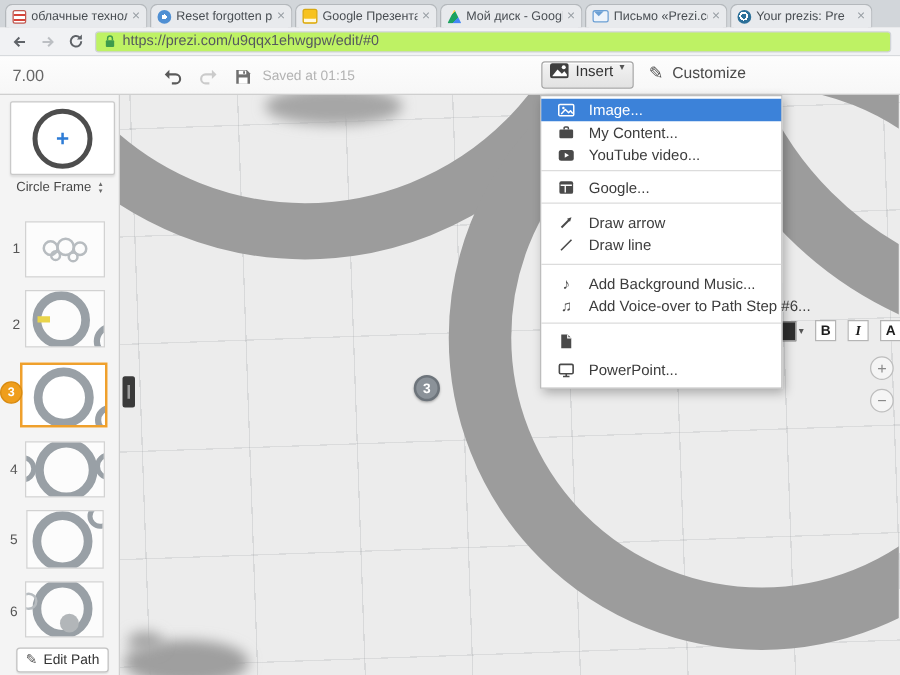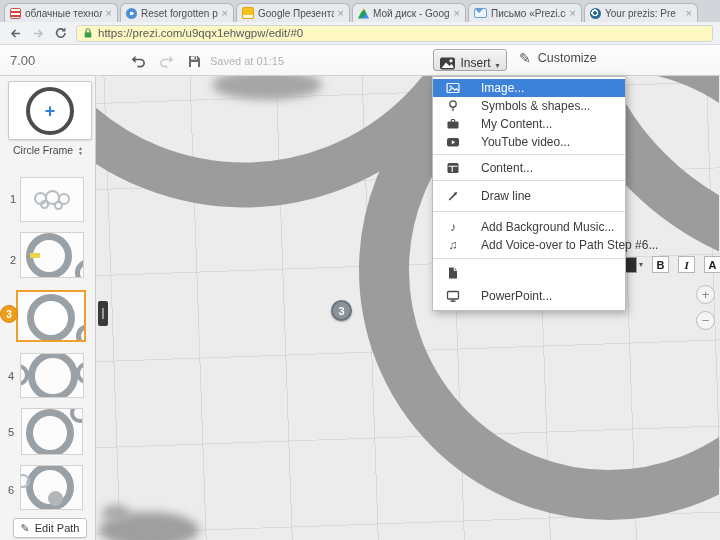--- a/index.html
+++ b/index.html
@@ -20,32 +20,32 @@
   .fav-slides{background:#f7c21f;border:1px solid #d8a812;box-shadow:inset 0 -3px 0 #fff9e0;width:10px;height:10px;}
   .fav-drive{border-radius:0;clip-path:polygon(50% 0,100% 100%,0 100%);
              background:linear-gradient(135deg,#ffcf44 33%,#1da261 33% 66%,#4688f4 66%);}
   .fav-mail{background:#eef4fb;border:1px solid #6b9fd4;height:8px;position:relative;}
   .fav-mail::after{content:"";position:absolute;left:0;top:0;border:4.5px solid transparent;
                    border-top:4px solid #6b9fd4;width:0;}
   .fav-prezi{border-radius:50%;background:radial-gradient(circle at 45% 45%,#2c7099 0 2px,#fff 2px 3.5px,#2c7099 3.5px);}
   .navbar{height:23px;background:#f1f2f4;display:flex;align-items:center;gap:7px;
           padding:0 7px;box-sizing:border-box;border-bottom:1px solid #d7dadd;}
   .navbtn{width:16px;height:16px;display:flex;align-items:center;justify-content:center;flex:none;}
-  .urlbox{flex:1;height:17px;background:#fef9c3;border:1px solid #d0d3d7;border-radius:3px;
+  .urlbox{flex:1;height:17px;background:#bef264;border:1px solid #d0d3d7;border-radius:3px;
           display:flex;align-items:center;gap:5px;padding:0 6px;box-sizing:border-box;}
   .urltext{font-size:11.5px;color:#55595e;white-space:nowrap;overflow:hidden;}
   
   .appbar{position:relative;height:31px;background:linear-gradient(#fdfdfd,#f7f7f7);
           border-bottom:1px solid #cfcfcf;box-sizing:border-box;}
   .zoomval{position:absolute;left:10px;top:8px;font-size:13px;color:#676767;}
   .abtn{position:absolute;top:7px;width:20px;height:18px;display:flex;align-items:center;justify-content:center;}
   .saved{position:absolute;left:210px;top:10px;font-size:11px;color:#b3b3b3;}
   .insert-btn{position:absolute;left:433px;top:4px;width:74px;height:22px;box-sizing:border-box;
               border:1px solid #a6a6a6;border-radius:3px;background:linear-gradient(#f3f3f3,#e2e2e2);
-              box-shadow:inset 0 1px 0 #fff;display:flex;align-items:flex-end;justify-content:center;gap:5px;
+              box-shadow:inset 0 1px 0 #fff;display:flex;align-items:flex-start;justify-content:center;gap:5px;
               font-size:12px;color:#333;}
   .caret{font-size:8px;color:#555;line-height:8px;}
   .customize{position:absolute;left:519px;top:6px;display:flex;align-items:center;gap:7px;
              font-size:12.5px;color:#4a4a4a;}
   .pencil-glyph{font-size:14px;color:#555;line-height:14px;}
   
   .main{display:flex;height:464px;}
   .sidebar{width:96px;flex:none;background:#f4f4f4;border-right:1px solid #cfcfcf;
            position:relative;box-sizing:border-box;}
   .frame-card{position:absolute;left:8px;top:5px;width:82px;height:57px;background:#fff;
@@ -92,21 +92,21 @@
   .zbtn{position:absolute;left:600px;width:19px;height:19px;border-radius:50%;background:#f5f5f5;
         border:1px solid #bdbdbd;color:#8a8a8a;display:flex;align-items:center;justify-content:center;
         font-size:13px;line-height:13px;box-sizing:border-box;z-index:5;}
   .side-handle{position:absolute;left:2px;top:225px;width:10px;height:25px;background:#3a3a3a;
                border-radius:2px;z-index:6;display:flex;align-items:center;justify-content:center;}
   .side-handle div{width:2px;height:11px;background:#9a9a9a;}
   
   .insert-menu{position:absolute;left:432px;top:76px;width:194px;background:#fff;
                border:1px solid #bdbdbd;box-shadow:2px 3px 8px rgba(0,0,0,.28);
                padding:2px 0 5px;z-index:50;box-sizing:border-box;}
-  .mi{height:18px;display:flex;align-items:center;gap:20px;padding:0 8px 0 12px;
+  .mi{height:18px;display:flex;align-items:center;gap:10px;padding:0 8px 0 12px;
       font-size:12px;color:#3c3c3c;white-space:nowrap;}
   .mi .micon{width:16px;display:flex;justify-content:center;align-items:center;color:#4a4a4a;flex:none;}
   .mi.hl{background:#3c82d9;color:#fff;}
   .mi.hl .micon{color:#fff;}
   .mi .note{font-size:12px;line-height:12px;}
   .mdiv{height:1px;background:#dcdcdc;}
   .mdiv.d1{margin:3px 0 4px;}
   .mdiv.d2{margin:3px 0 6px;}
   .mdiv.d3{margin:6px 0 6px;}
   .mdiv.d4{margin:4px 0 5px;}
@@ -323,29 +323,20 @@
             <rect x="1" y="2.5" width="12" height="9" rx="1" fill="none" stroke="currentColor" stroke-width="1.2"></rect>
             <circle cx="4.7" cy="5.4" r="1" fill="currentColor"></circle>
             <path d="M3 10.2 L6.3 6.6 L8.9 9.2 L10.4 7.6 L12.2 9.8" fill="none" stroke="currentColor" stroke-width="1.2" stroke-linejoin="round"></path>
           </svg>
       </span>
       <span>Image...</span>
     </div>
     <div class="mi">
       <span class="micon">
         <svg width="14" height="14" viewBox="0 0 14 14">
-            <circle cx="7" cy="5" r="3.2" fill="none" stroke="currentColor" stroke-width="1.3"></circle>
-            <path d="M5.8 8.6 h2.4 M6 10.2 h2 M6.4 11.7 h1.2" stroke="currentColor" stroke-width="1.1" fill="none"></path>
-          </svg>
-      </span>
-      <span>Symbols &amp; shapes...</span>
-    </div>
-    <div class="mi">
-      <span class="micon">
-        <svg width="14" height="14" viewBox="0 0 14 14">
             <rect x="1.5" y="4.5" width="11" height="7" rx="1" fill="currentColor"></rect>
             <path d="M5.3 4.5 V3.4 a0.9 0.9 0 0 1 0.9 -0.9 h1.6 a0.9 0.9 0 0 1 0.9 0.9 V4.5" fill="none" stroke="currentColor" stroke-width="1.2"></path>
           </svg>
       </span>
       <span>My Content...</span>
     </div>
     <div class="mi">
       <span class="micon">
         <svg width="14" height="14" viewBox="0 0 14 14">
             <rect x="1" y="3" width="12" height="8.5" rx="2" fill="currentColor"></rect>
@@ -357,30 +348,38 @@
 
     <div class="mdiv d1"></div>
 
     <div class="mi">
       <span class="micon">
         <svg width="14" height="14" viewBox="0 0 14 14">
             <rect x="1.5" y="2" width="11" height="10" rx="1.5" fill="currentColor"></rect>
             <path d="M2.5 5.2 H11.5 M6.2 5.2 V11" stroke="#fff" stroke-width="1.1" fill="none"></path>
           </svg>
       </span>
-      <span>Content...</span>
+      <span>Google...</span>
     </div>
 
     <div class="mdiv d2"></div>
 
     <div class="mi">
       <span class="micon">
         <svg width="14" height="14" viewBox="0 0 14 14">
             <line x1="3.2" y1="11" x2="9.6" y2="4.6" stroke="currentColor" stroke-width="1.6"></line>
             <polygon points="11.2,2.8 7.6,4 10,6.4" fill="currentColor"></polygon>
+          </svg>
+      </span>
+      <span>Draw arrow</span>
+    </div>
+    <div class="mi">
+      <span class="micon">
+        <svg width="14" height="14" viewBox="0 0 14 14">
+            <line x1="2.8" y1="11.2" x2="11.2" y2="2.8" stroke="currentColor" stroke-width="1.3"></line>
           </svg>
       </span>
       <span>Draw line</span>
     </div>
 
     <div class="mdiv d3"></div>
 
     <div class="mi">
       <span class="micon">
           <span class="note">♪</span>

